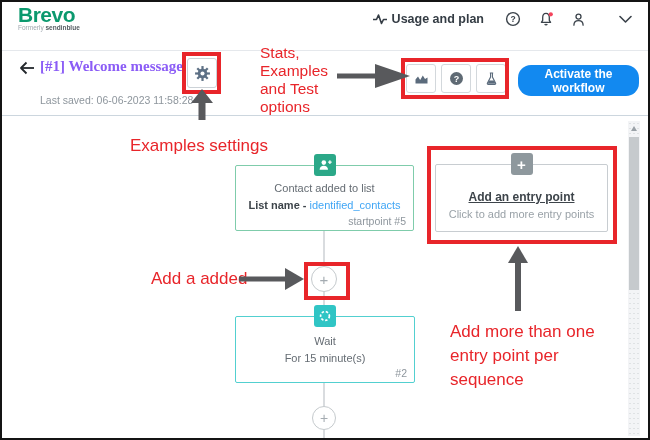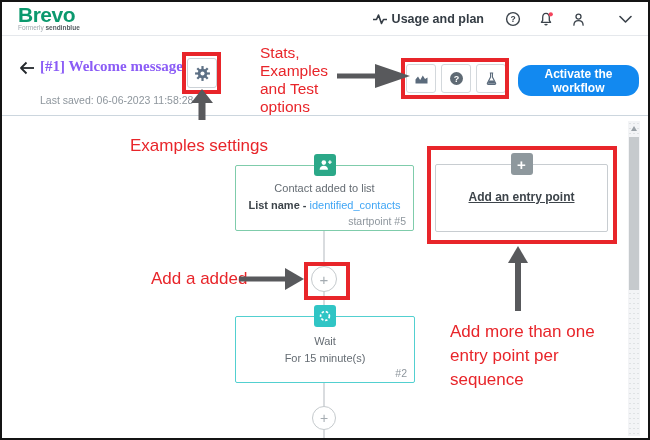--- a/index.html
+++ b/index.html
@@ -8,21 +8,21 @@
     --blue:#1289f0;
     --arrow:#58595c;
     --ink:#3a424a;
   }
   *{margin:0;padding:0;box-sizing:border-box;}
   html,body{background:#fff;}
   body{font-family:"Liberation Sans","DejaVu Sans",sans-serif;}
   #app{position:relative;width:650px;height:440px;border:2px solid #141414;background:#fff;overflow:hidden;}
 
   
-  .topbar{position:absolute;left:0;top:0;width:100%;height:34px;background:#fff;border-bottom:1px solid #e5e8ec;z-index:4;}
+  .topbar{position:absolute;left:0;top:0;width:100%;height:49px;background:#fff;border-bottom:1px solid #e5e8ec;z-index:4;}
   .logo{position:absolute;left:16px;top:2px;cursor:pointer;}
   .logo-text{font-size:21px;font-weight:700;color:var(--green);letter-spacing:-0.5px;line-height:22px;}
   .logo-sub{font-size:6.5px;color:#a0a8af;margin-top:-2px;}
   .logo-sub .sub-strong{color:#555c62;font-weight:700;}
   .topbar-right{position:absolute;right:16px;top:0;height:34px;display:flex;align-items:center;}
   .tb-usage{display:flex;align-items:flex-end;gap:5px;font-size:12.5px;font-weight:700;color:#343c44;margin-right:21px;cursor:pointer;}
   .tb-ico{display:flex;align-items:center;justify-content:center;cursor:pointer;}
   .tb-help{margin-right:17px;}
   .tb-bell{margin-right:16px;position:relative;}
   .tb-chevron{margin-left:33px;}
@@ -196,20 +196,21 @@
       <span class="cn-label">List name</span><span class="cn-sep">-</span><span class="cn-link">identified_contacts</span>
     </div>
     <div class="node-foot">startpoint #5</div>
   </div>
 
   <div class="wf-node entry-node">
     <span class="node-badge badge-gray">
         <span>+</span>
       </span>
     <div class="node-center en-line1">Add an entry point</div>
+    <div class="node-center en-line2">Click to add more entry points</div>
   </div>
 
   <div class="plus-circle plus-1">
       <span>+</span>
     </div>
 
   <div class="wf-node wait-node">
     <span class="node-badge badge-teal">
       <svg width="14" height="14" viewBox="0 0 14 14">
           <circle cx="7" cy="7" r="4.4" fill="none" stroke="#fff" stroke-width="1.7" stroke-dasharray="2.4 1.8"></circle>

